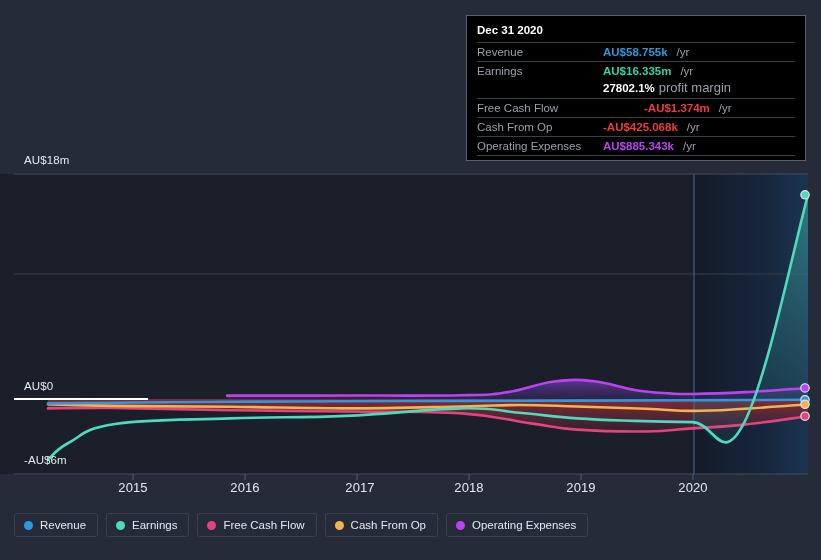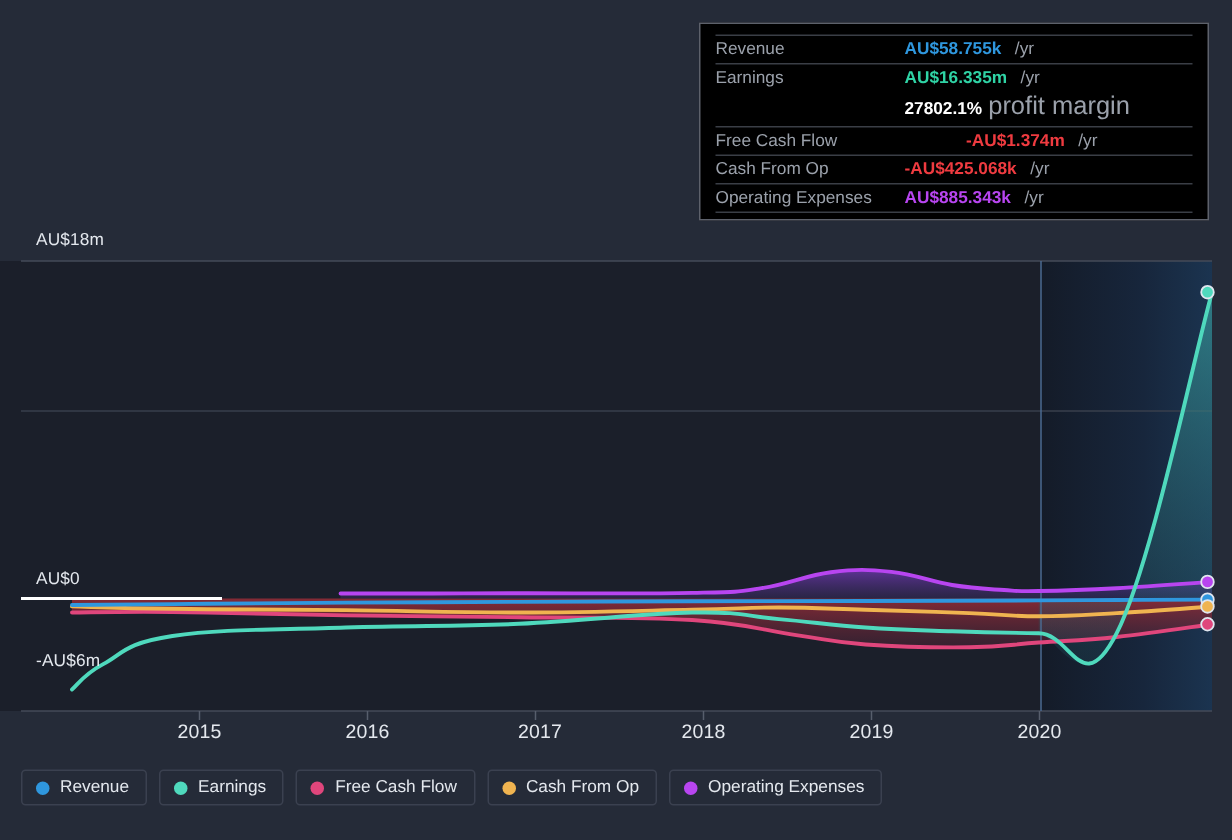--- a/index.html
+++ b/index.html
@@ -85,21 +85,21 @@
   }
   .tt-unit {
     color: #9ba1ab;
     font-weight: normal;
     font-size: 11.5px;
     margin-left: 9px;
   }
   .tt-suffix {
     color: #9ba1ab;
     font-weight: normal;
-    font-size: 17px;
+    font-size: 13px;
     margin-left: 4px;
   }
   #tooltip .tt-rule-bottom {
     border-top: 1px solid #3a3e46;
     height: 0;
     margin-top: 0;
   }
 
   
   #legend {
@@ -191,30 +191,31 @@
         <circle cx="805" cy="194.81" r="4.2" fill="#4fd9bd" stroke="#dfe5ee" stroke-width="1.2"></circle>
         <circle cx="805" cy="387.94" r="4.2" fill="#b845f0" stroke="#dfe5ee" stroke-width="1.2"></circle>
         <circle cx="805" cy="399.75" r="4.2" fill="#2f97de" stroke="#dfe5ee" stroke-width="1.2"></circle>
         <circle cx="805" cy="404.31" r="4.2" fill="#f0b450" stroke="#dfe5ee" stroke-width="1.2"></circle>
         <circle cx="805" cy="416.18" r="4.2" fill="#e0467c" stroke="#dfe5ee" stroke-width="1.2"></circle>
       </g>
   </svg>
 
   <div class="y-axis-label" style="left:24px; top:154px;">AU$18m</div>
   <div class="y-axis-label" style="left:24px; top:380px;">AU$0</div>
-  <div class="y-axis-label" style="left:24px; top:435px;">-AU$6m</div>
+  <div class="y-axis-label" style="left:24px; top:454px;">-AU$6m</div>
 
   <div class="x-axis-label" style="left:133px; top:480px;">2015</div>
   <div class="x-axis-label" style="left:245px; top:480px;">2016</div>
   <div class="x-axis-label" style="left:360px; top:480px;">2017</div>
   <div class="x-axis-label" style="left:469px; top:480px;">2018</div>
   <div class="x-axis-label" style="left:581px; top:480px;">2019</div>
   <div class="x-axis-label" style="left:693px; top:480px;">2020</div>
 
   <div id="tooltip">
+    <div class="tt-date">Dec 31 2020</div>
     <div id="tooltip-rows">
         <div class="tt-row">
           <div class="tt-label">Revenue</div>
           <div><span class="tt-value" style="color: rgb(47, 151, 222);">AU$58.755k</span><span class="tt-unit">/yr</span></div>
         </div>
         <div class="tt-row">
           <div class="tt-label">Earnings</div>
           <div><span class="tt-value" style="color: rgb(47, 211, 165);">AU$16.335m</span><span class="tt-unit">/yr</span></div>
         </div>
         <div class="tt-row no-rule">

